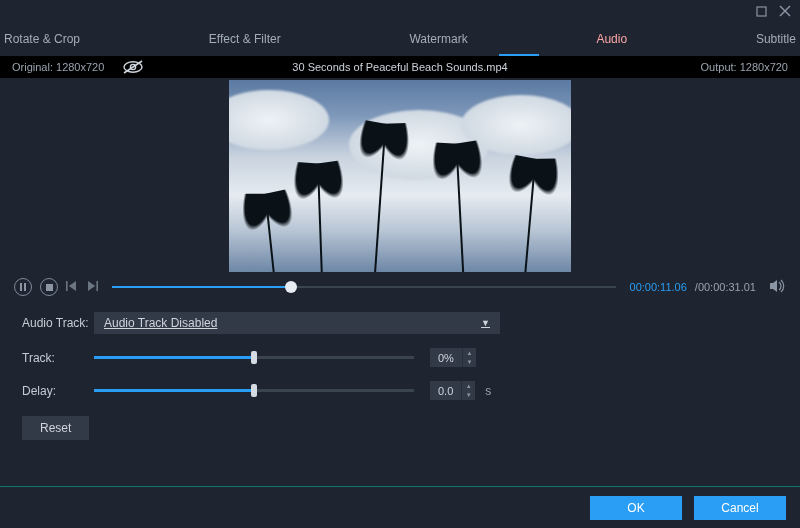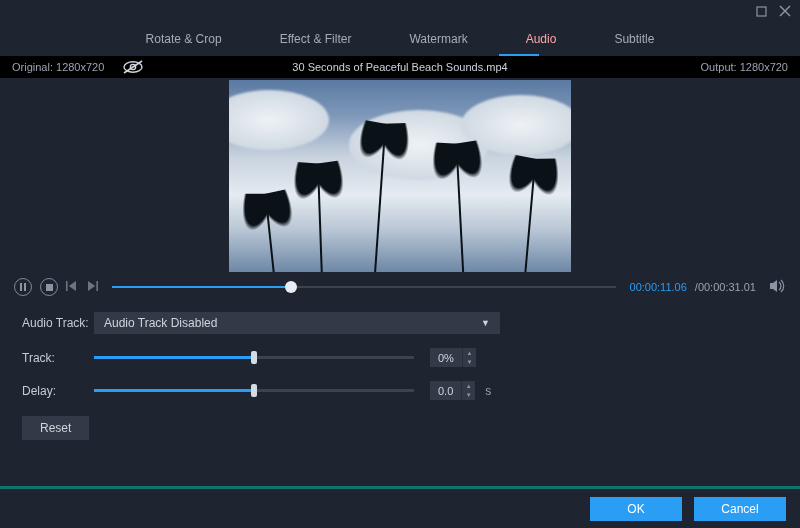--- a/index.html
+++ b/index.html
@@ -18,22 +18,22 @@
   display: flex;
   justify-content: flex-end;
   align-items: center;
   padding: 0 8px;
   gap: 10px;
 }
 .titlebar .ctl { width: 14px; height: 14px; display: flex; align-items: center; justify-content: center; color: #8b95a3; cursor: pointer; }
 
 .tabs {
   display: flex;
-  justify-content: center;
-  gap: 50px;
+  justify-content: space-between;
+  gap: 38px;
   height: 34px;
   align-items: center;
   position: relative;
 }
 .tab { color: #a3adb8; cursor: pointer; padding: 8px 4px; font-size: 12px; }
 .tab.active { color: #fca5a5; }
 .tab-underline {
   position: absolute;
   bottom: 0;
   height: 2px;
@@ -157,20 +157,21 @@
   height: 22px;
   background: #323a47;
   border: none;
   color: #cfd5dd;
   display: flex;
   align-items: center;
   justify-content: space-between;
   padding: 0 10px;
   font-size: 12px;
   cursor: pointer;
+  text-decoration: underline;
 }
 .select .caret { color: #cfd5dd; font-size: 9px; }
 
 .slider {
   flex: 0 0 320px;
   height: 3px;
   background: #3a4350;
   position: relative;
   margin-right: 16px;
 }
@@ -197,21 +198,21 @@
   font-size: 12px;
   cursor: pointer;
   margin-top: 2px;
   text-align: right;
 }
 
 .footer {
   position: absolute;
   bottom: 0; left: 0; right: 0;
   height: 42px;
-  border-top: 3px solid #0f766e;
+  border-top: 1px solid #0f766e;
   display: flex;
   justify-content: flex-end;
   align-items: center;
   padding: 0 14px;
   gap: 12px;
 }
 .btn {
   min-width: 92px;
   height: 24px;
   background: #2a9df4;

